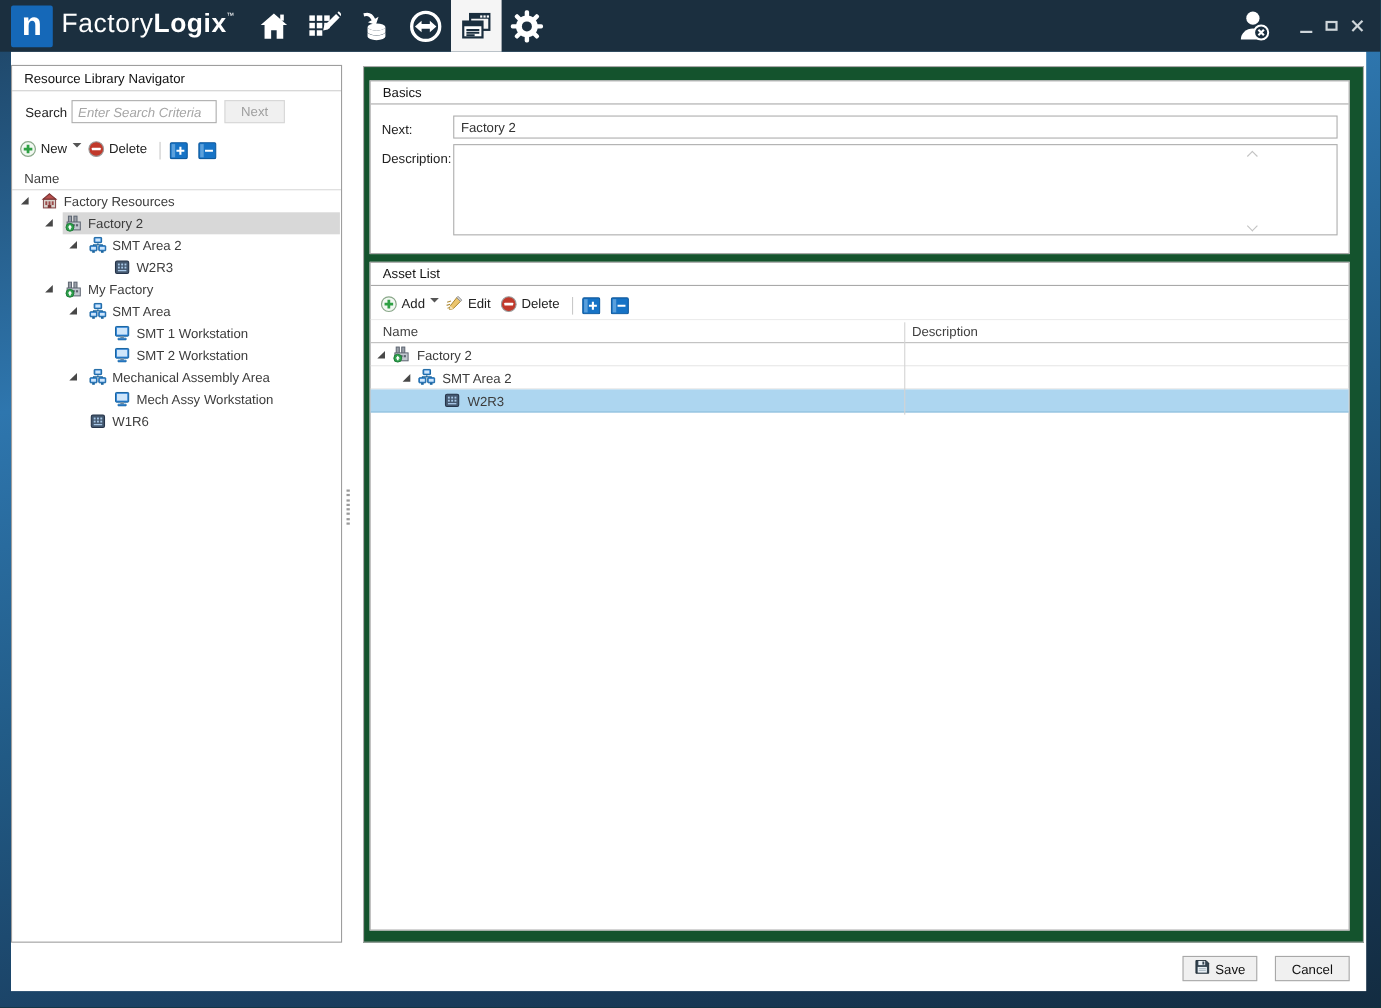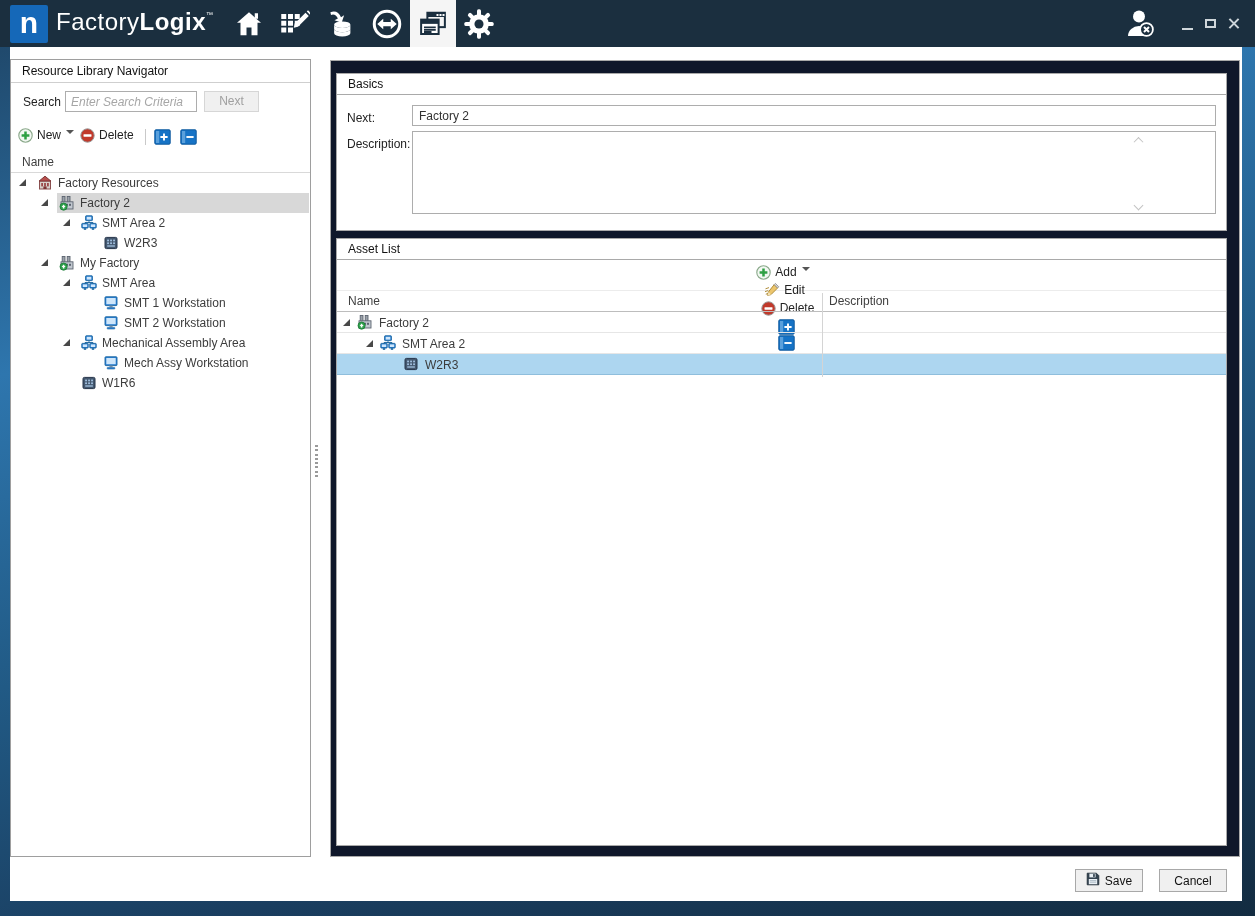--- a/index.html
+++ b/index.html
@@ -60,38 +60,38 @@
   .t-icon { position:absolute; top:2px; width:16px; height:16px; }
   .t-label { position:absolute; top:3px; white-space:nowrap; color:#3c3c3c; }
 
   
   #splitter { position:absolute; left:305px; top:398px; width:4px; height:32px;
     display:flex; flex-direction:column; justify-content:space-between; cursor:col-resize; }
   #splitter b { width:3px; height:2px; background:#9a9a9a; }
 
   
   #right-panel { position:absolute; left:320px; top:13px; width:910px; height:797px;
-    background:#0f172a; border:1px solid #a9a9a9; }
+    background:#14532d; border:1px solid #a9a9a9; }
   .groupbox { position:absolute; left:5px; width:891px; background:#fff; border:1px solid #a9a9a9; }
   .box-header { height:21px; line-height:20px; padding-left:11px; border-bottom:1px solid #a9a9a9; color:#111; }
   #basics-box { top:12px; height:158px; }
   #basics-name-label { position:absolute; left:10px; top:37px; color:#222; }
   #basics-name-input { position:absolute; left:75px; top:31px; width:804px; height:21px;
     border:1px solid #adadad; padding:0 6px; font-family:"Liberation Sans",sans-serif; font-size:12px; color:#333; }
   #basics-desc-label { position:absolute; left:10px; top:63px; color:#222; }
   #basics-desc-input { position:absolute; left:75px; top:57px; width:804px; height:83px;
     border:1px solid #adadad; resize:none; padding:3px 18px 3px 6px;
     font-family:"Liberation Sans",sans-serif; font-size:12px; }
   .scroll-chevron { position:absolute; right:81px; width:10px; height:8px; pointer-events:none; }
   .scroll-chevron i { display:block; width:7px; height:7px; border-right:1.6px solid #c3c3c3; border-bottom:1.6px solid #c3c3c3; }
   #chev-up { top:63px; } #chev-up i { transform:rotate(-135deg) translate(-1px,-1px); }
   #chev-down { top:128px; } #chev-down i { transform:rotate(45deg); }
 
   #asset-box { top:177px; height:608px; }
-  #asset-toolbar { margin-top:5px; height:26px; padding-left:9px; border-bottom:1px solid #ececec;flex-direction:column; }
+  #asset-toolbar { margin-top:5px; height:26px; padding-left:9px; border-bottom:1px solid #ececec; }
   #asset-colhead { position:relative; height:21px; border-bottom:1px solid #bdbdbd; }
   #asset-colhead .col1 { position:absolute; left:11px; top:3px; color:#3f3f3f; }
   #asset-colhead .col2 { position:absolute; left:492px; top:3px; color:#3f3f3f; }
   #asset-rows { position:relative; }
   #asset-vline { position:absolute; left:485px; top:54px; height:84px; width:0;
     border-left:1px solid #d4d4d4; z-index:3; }
   .a-row { position:relative; height:21px; border-bottom:1px solid #e6e6e6; }
   .a-row.sel { background:#add6f0; border-bottom:1px solid #8fbedc; }
   .a-row .expander { top:7px; }
   .a-row .t-icon { top:2px; }

